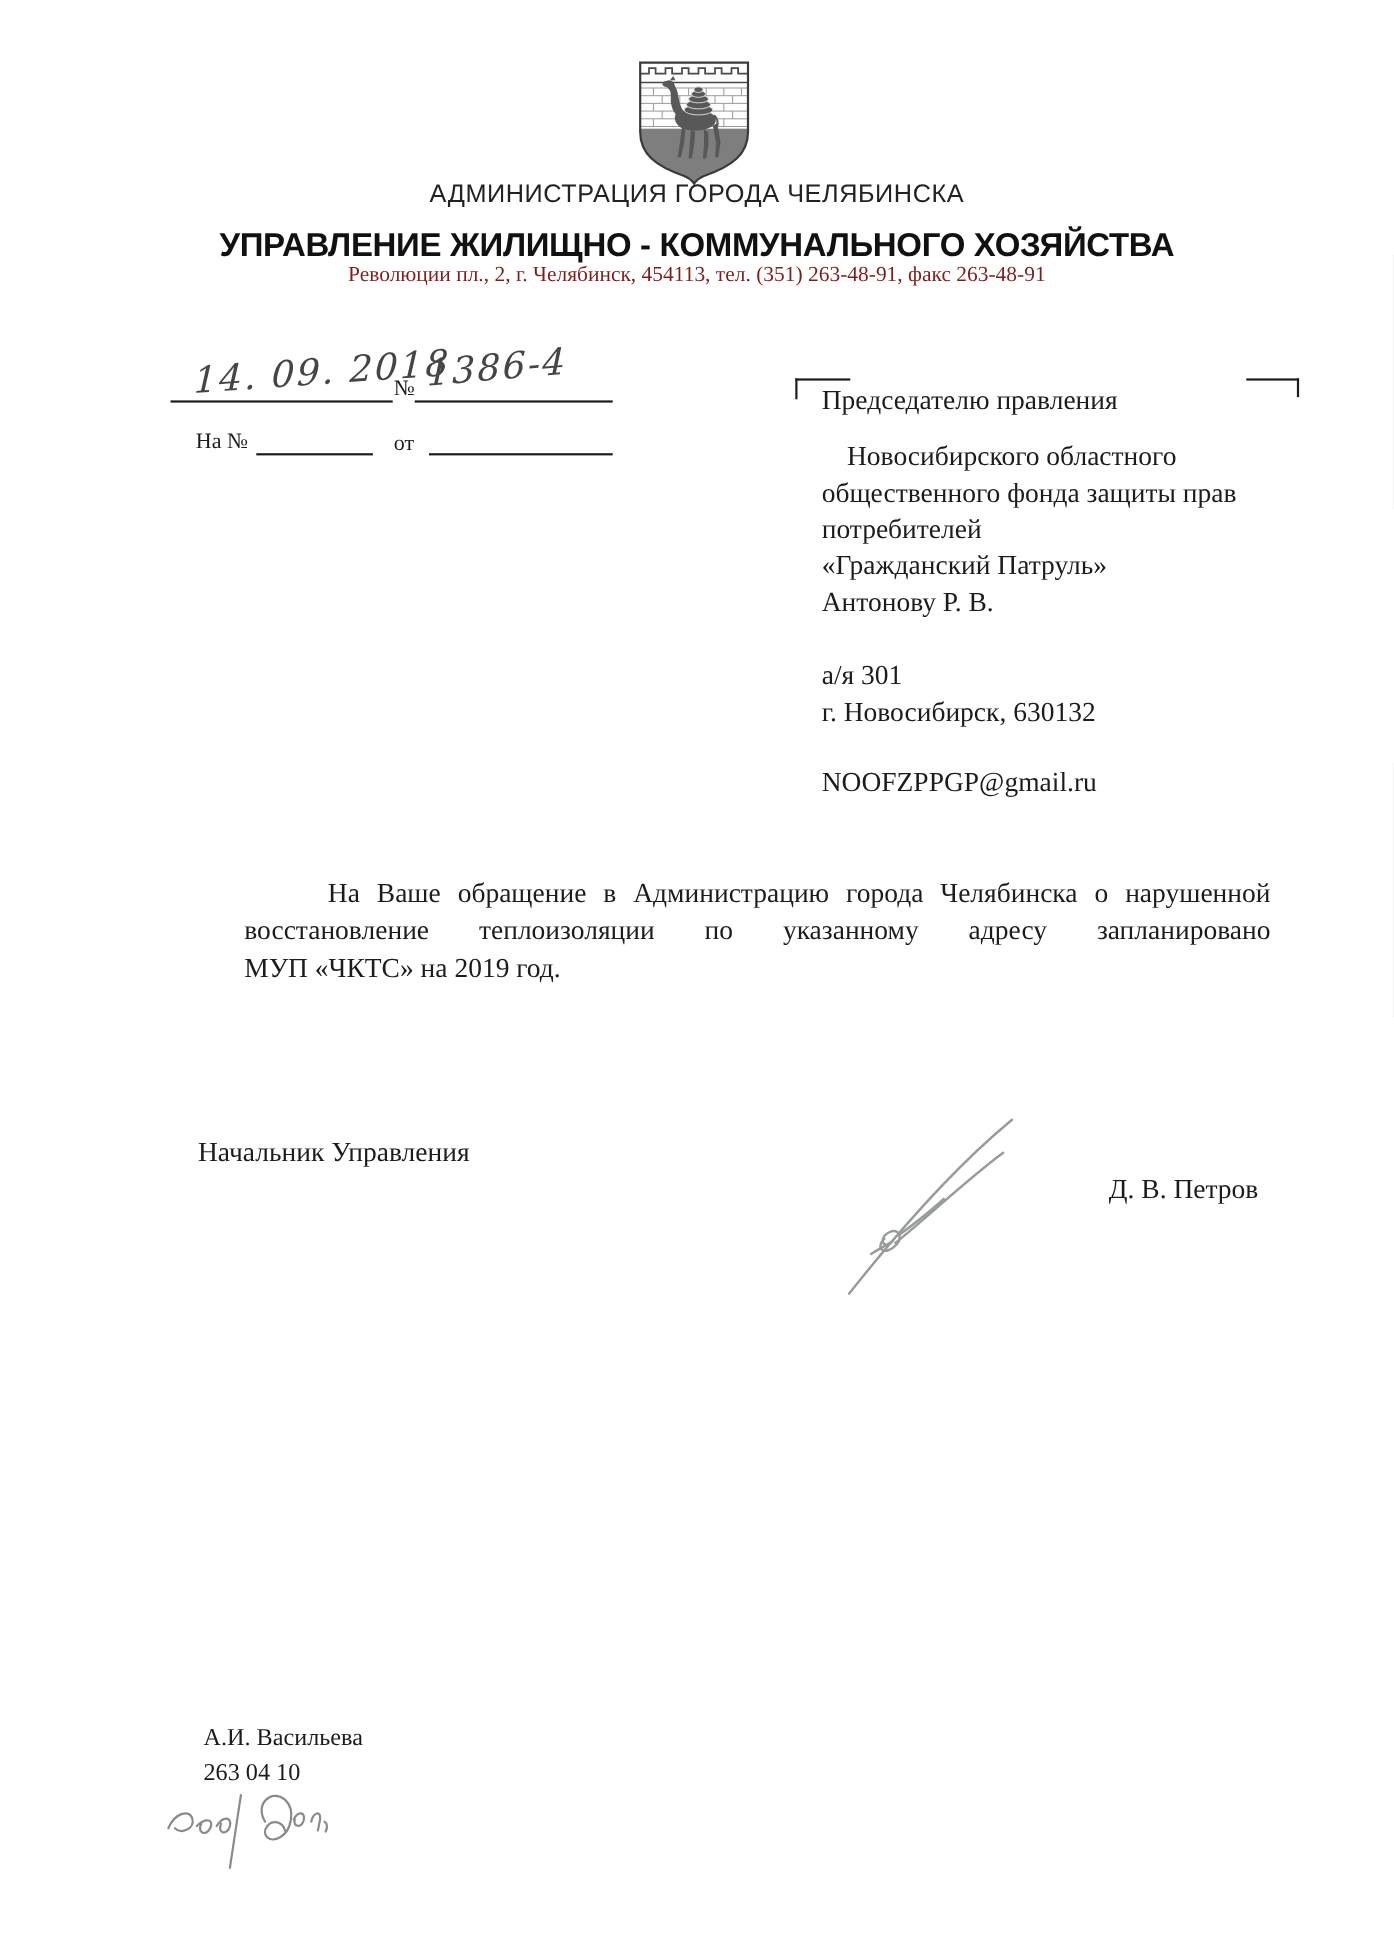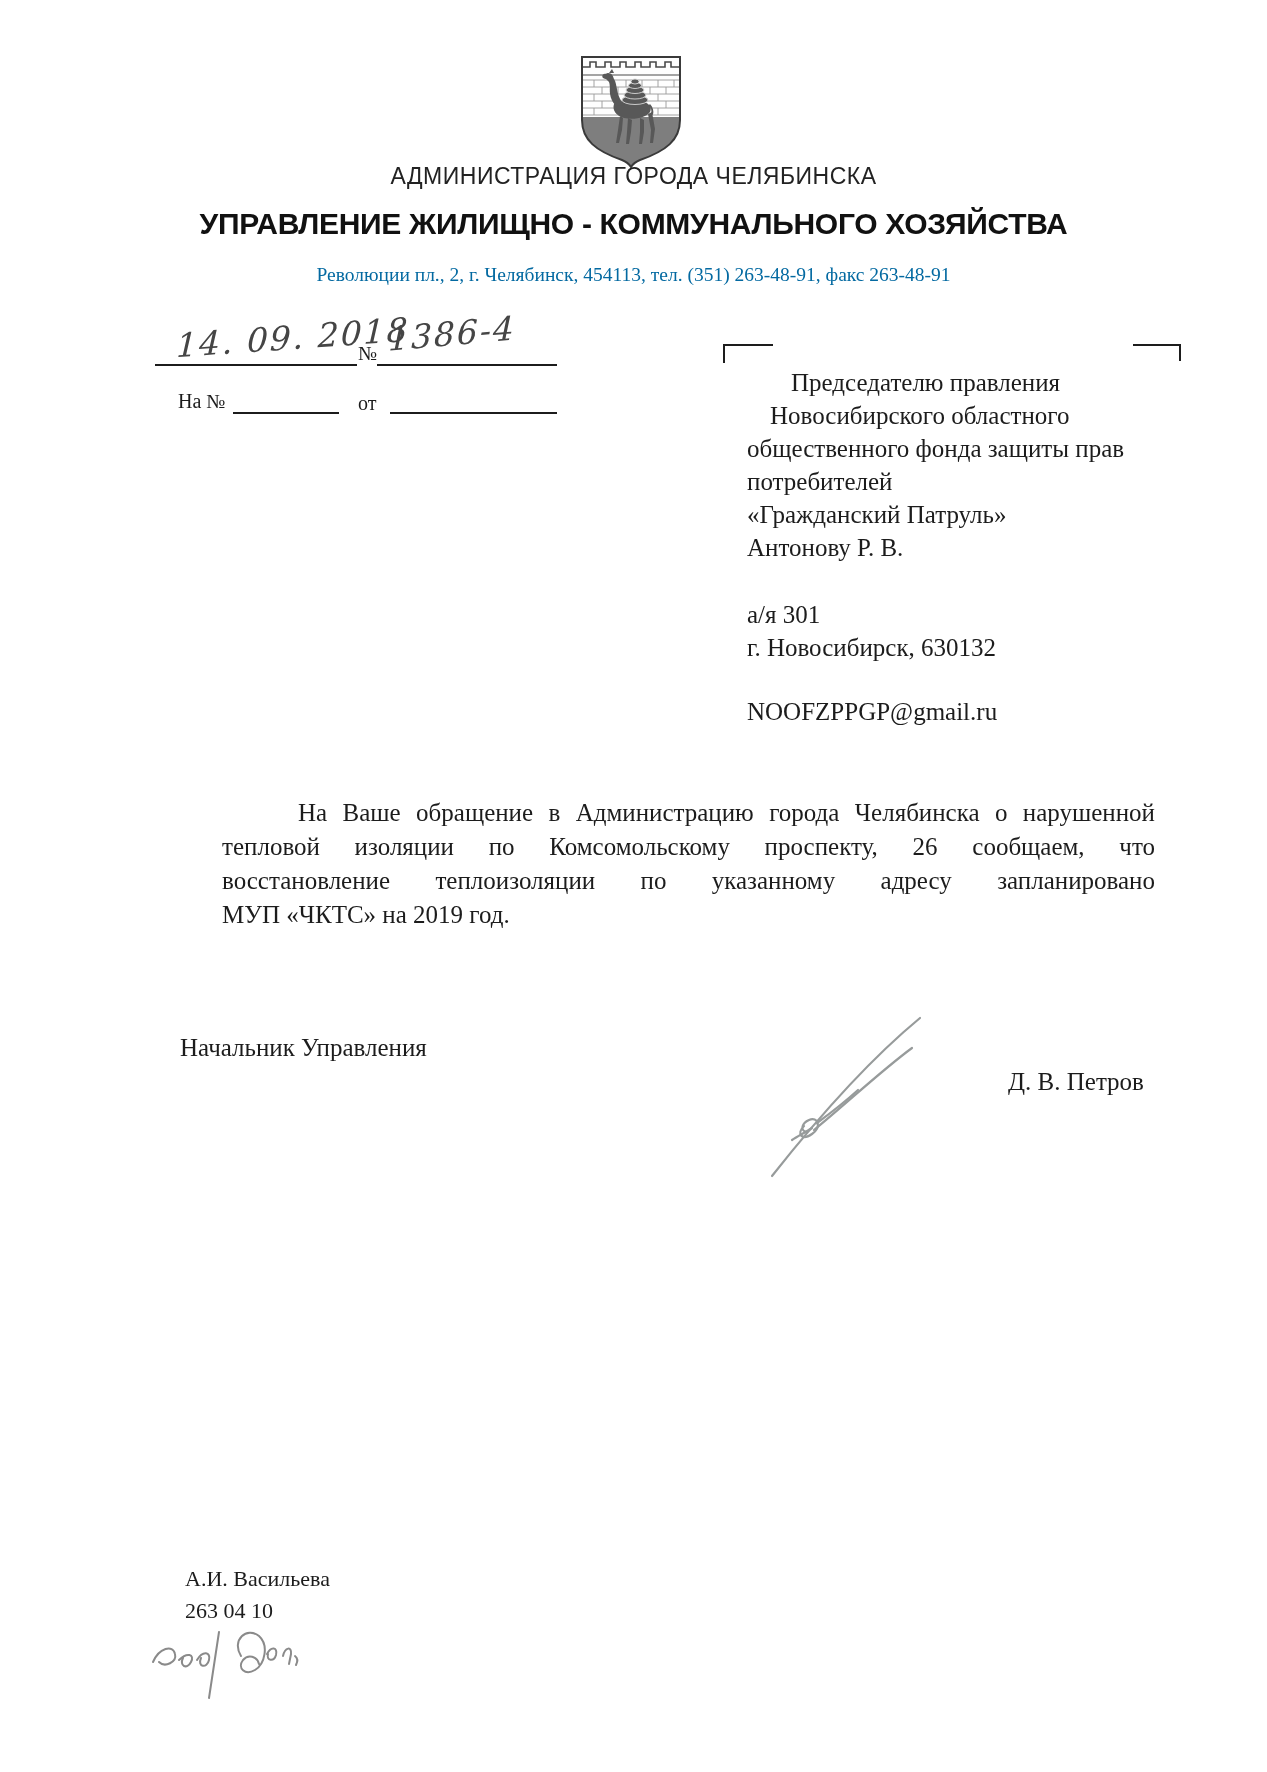--- a/index.html
+++ b/index.html
@@ -12,21 +12,21 @@
     overflow:hidden;
     font-family:"Liberation Serif", serif;
   }
   .abs{position:absolute;}
   .center-line{left:0;width:1267px;text-align:center;margin-top:16px;}
   .sans{font-family:"Liberation Sans", sans-serif;}
   .serif{font-family:"Liberation Serif", serif;}
 
   .org-admin{top:147px;font-size:23px;letter-spacing:.5px;color:#222;}
   .org-name{top:191px;font-size:30px;font-weight:bold;letter-spacing:-.3px;color:#111;}
-  .org-address{top:248px;font-size:19.5px;color:#0369a1;}
+  .org-address{top:223px;font-size:19.5px;color:#7f1d1d;}
 
   .hw{
     font-family:"DejaVu Serif", serif;
     font-style:italic;
     color:#454545;
     white-space:nowrap;
   }
   .hw-date{left:176px;top:318px;font-size:33px;transform:rotate(-4deg) skewX(-6deg);letter-spacing:2px;}
   .hw-number{left:388px;top:314px;font-size:33px;transform:rotate(-5deg) skewX(-6deg);letter-spacing:2px;}
   .uline{border-bottom:2.5px solid #1c1c1c;height:0;}
@@ -36,21 +36,21 @@
   .u-from{left:390px;top:412px;width:167px;}
   .ref-label{font-size:20px;color:#1c1c1c;}
   .lbl-no{left:358px;top:342px;}
   .lbl-on{left:178px;top:390px;}
   .lbl-from{left:358px;top:392px;}
 
   .corner{border:0 solid #1d1d1d;}
   .corner-left{left:723px;top:344px;width:48px;height:17px;border-top-width:2.5px;border-left-width:2.5px;}
   .corner-right{left:1133px;top:344px;width:46px;height:15px;border-top-width:2.5px;border-right-width:2.5px;}
   .rcp{left:747px;width:400px;font-size:25px;line-height:33px;white-space:nowrap;}
-  .rcp-l0{top:366px;margin-left:44px;} .rcp-l1{top:399px;margin-left:23px;} .rcp-l2{top:432px;}
+  .rcp-l0{top:348px;} .rcp-l1{top:399px;margin-left:23px;} .rcp-l2{top:432px;}
   .rcp-l3{top:465px;} .rcp-l4{top:498px;} .rcp-l5{top:531px;}
   .rcp-box{top:598px;} .rcp-city{top:631px;} .rcp-email{top:695px;}
 
   .body-block{left:180px;top:796px;width:933px;font-size:25px;margin-left:42px;}
   .body-line{line-height:34px;text-align:justify;text-align-last:justify;}
   .body-line.first{text-indent:76px;}
   .body-line.last{text-align:left;text-align-last:left;}
 
   .signoff-title{left:180px;top:1034px;font-size:25px;}
   .signoff-name{left:1008px;top:1068px;font-size:25px;}
@@ -159,21 +159,20 @@
     <div class="abs serif rcp rcp-l3">потребителей</div>
     <div class="abs serif rcp rcp-l4">«Гражданский Патруль»</div>
     <div class="abs serif rcp rcp-l5">Антонову Р. В.</div>
     <div class="abs serif rcp rcp-box">а/я 301</div>
     <div class="abs serif rcp rcp-city">г. Новосибирск, 630132</div>
     <div class="abs serif rcp rcp-email">NOOFZPPGP@gmail.ru</div>
   </section>
 
   <section class="abs serif body-block">
     <div class="body-line first">На Ваше обращение в Администрацию города Челябинска о нарушенной</div>
-    <div class="body-line">тепловой изоляции по Комсомольскому проспекту, 26 сообщаем, что</div>
     <div class="body-line">восстановление теплоизоляции по указанному адресу запланировано</div>
     <div class="body-line last">МУП «ЧКТС» на 2019 год.</div>
   </section>
 
   <section>
     <div class="abs serif signoff-title">Начальник Управления</div>
     <svg class="abs signature-svg" width="170" height="175" viewBox="0 0 170 175" aria-hidden="true">
       <g fill="none" stroke="#979b9b" stroke-width="2.2" stroke-linecap="round">
         <path d="M10 168 C40 130 95 62 158 10"></path>
         <path d="M52 122 C85 95 120 62 150 40"></path>

